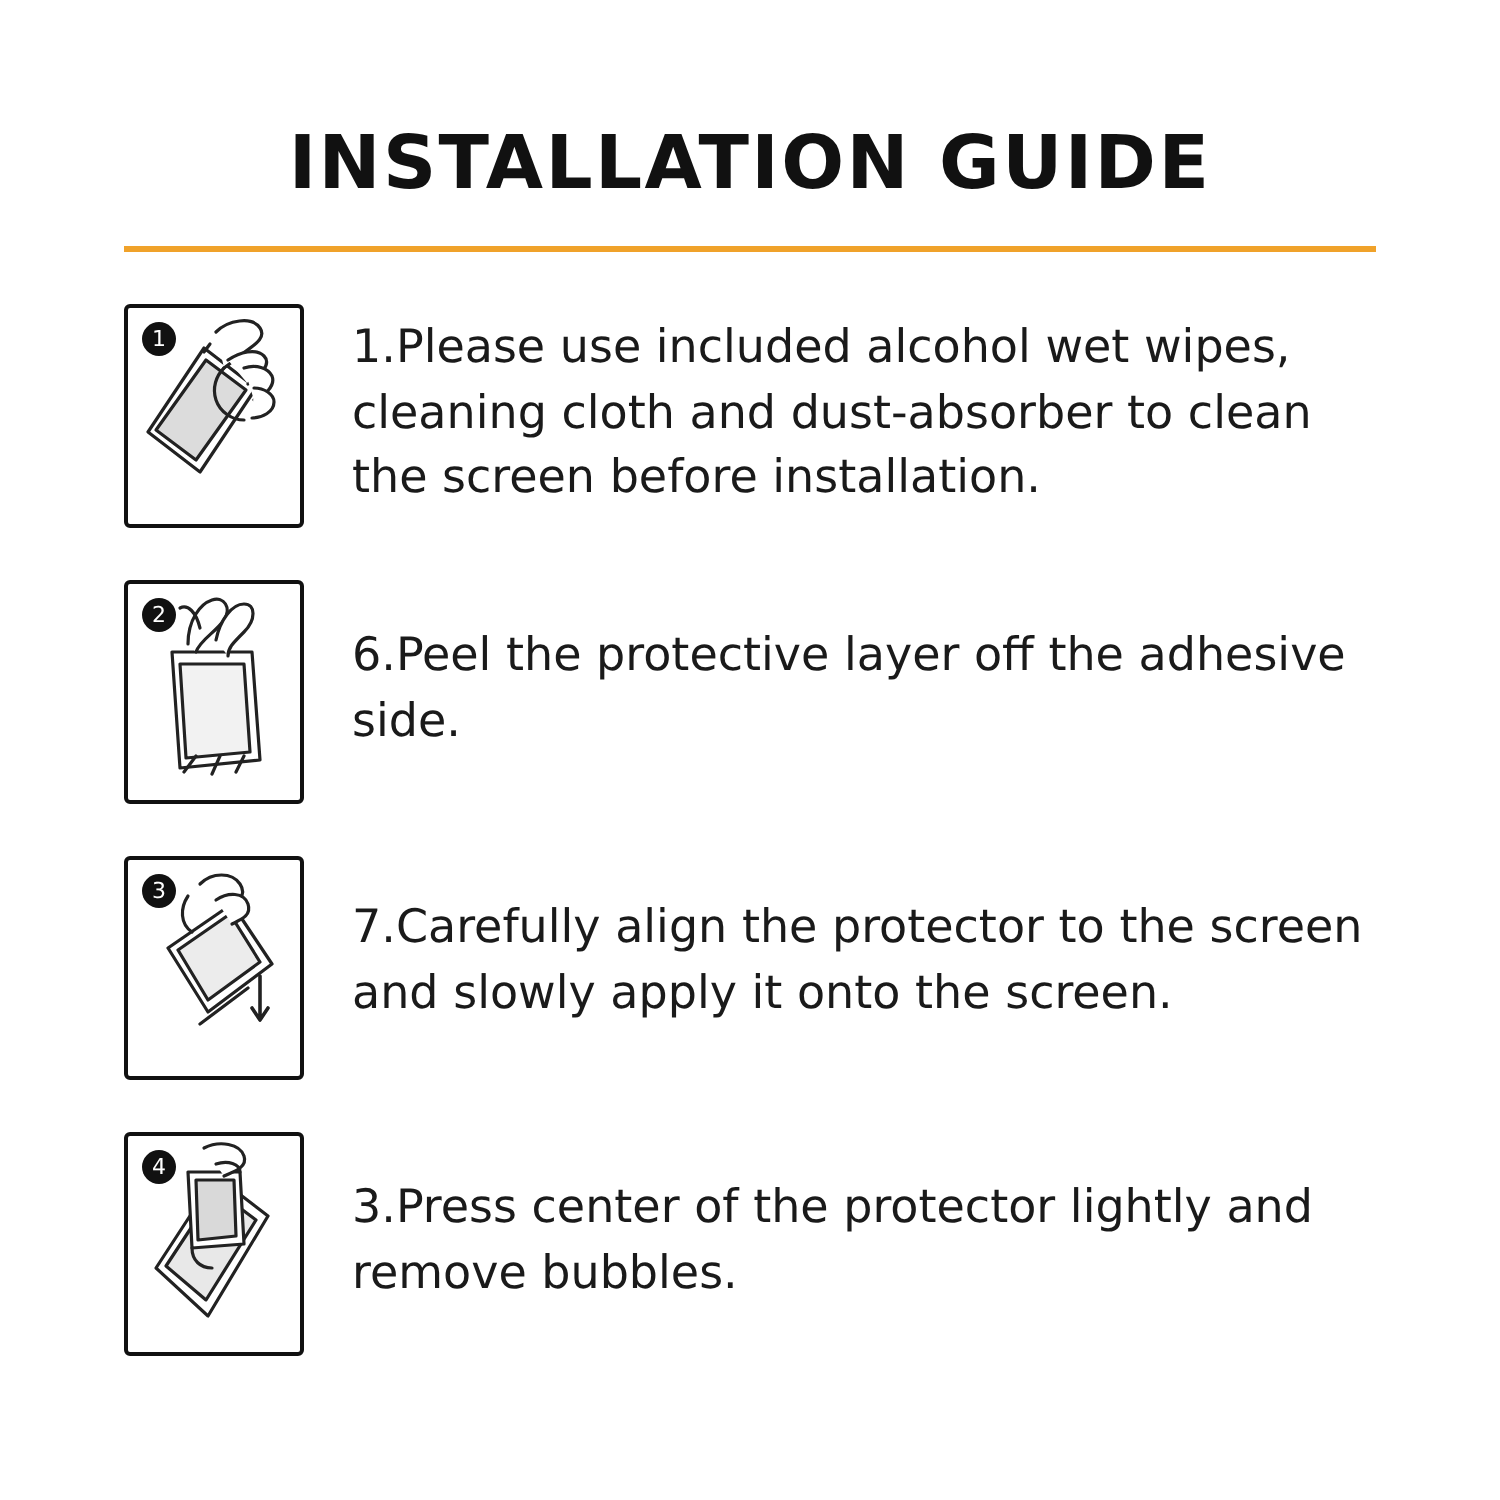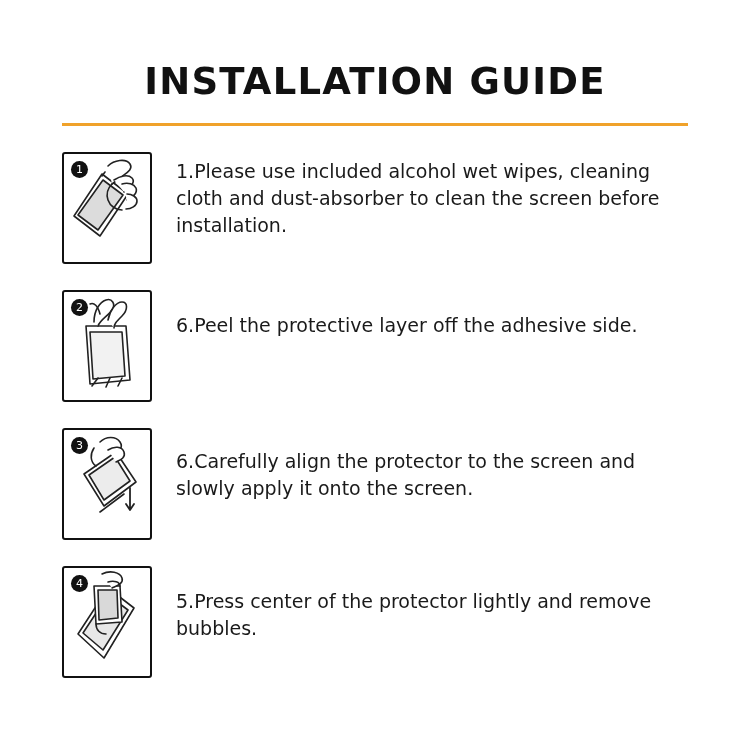--- a/index.html
+++ b/index.html
@@ -73,21 +73,21 @@
   }
   .thumb svg {
     position: absolute;
     left: 0;
     top: 0;
   }
   .text {
     flex: 1 1 auto;
     padding-left: 24px;
     padding-top: 10px;
-    font-size: 19px;
+    font-size: 23px;
     line-height: 1.42;
     color: #1a1a1a;
     font-family: "DejaVu Sans", sans-serif;
   }
   .step-2 .text, .step-4 .text { padding-top: 22px; }
   .step-3 .text { padding-top: 20px; }
   .step-1 .text { padding-top: 6px; }
 </style>
 </head>
 <body>
@@ -143,35 +143,35 @@
             <path d="M20 44 L52 22 L72 52 L40 76 Z" fill="#ffffff"></path>
             <path d="M25 45 L51 27 L66 51 L40 70 Z" fill="#ececec"></path>
             <path d="M36 12 C42 6, 52 6, 56 12 C60 18, 54 22, 50 24" fill="#ffffff"></path>
             <path d="M44 20 C50 16, 58 16, 60 22 C62 28, 56 30, 52 32" fill="#ffffff"></path>
             <path d="M30 18 C26 24, 26 32, 32 36"></path>
             <path d="M36 82 L60 64"></path>
             <path d="M66 58 L66 80 M66 80 L62 74 M66 80 L70 74" stroke-width="1.8"></path>
           </g>
         </svg>
       </div>
-      <div class="text">6.Carefully align the protector to  the screen and slowly apply it onto the screen.</div>
+      <div class="text">7.Carefully align the protector to  the screen and slowly apply it onto the screen.</div>
     </div>
 
     <div class="step step-4">
       <div class="thumb">
         <div class="badge">4</div>
         <svg width="86" height="108" viewBox="0 0 86 108">
           <g fill="none" stroke="#222" stroke-width="1.6" stroke-linejoin="round" stroke-linecap="round">
             <path d="M14 66 L44 20 L70 40 L40 90 Z" fill="#ffffff"></path>
             <path d="M19 65 L44 27 L64 42 L39 82 Z" fill="#e8e8e8"></path>
             <path d="M30 18 L56 18 L58 54 L32 56 Z" fill="#ffffff"></path>
             <path d="M34 22 L53 22 L54 50 L35 52 Z" fill="#d9d9d9"></path>
             <path d="M38 6 C46 2, 56 4, 58 10 C60 16, 52 18, 48 20" fill="#ffffff"></path>
             <path d="M44 14 C50 12, 56 14, 56 18"></path>
             <path d="M32 56 C32 62, 36 66, 42 66"></path>
           </g>
         </svg>
       </div>
-      <div class="text">5.Press center of the protector lightly and remove bubbles.</div>
+      <div class="text">3.Press center of the protector lightly and remove bubbles.</div>
     </div>
 
   </div>
 </div>
 
 </body></html>

